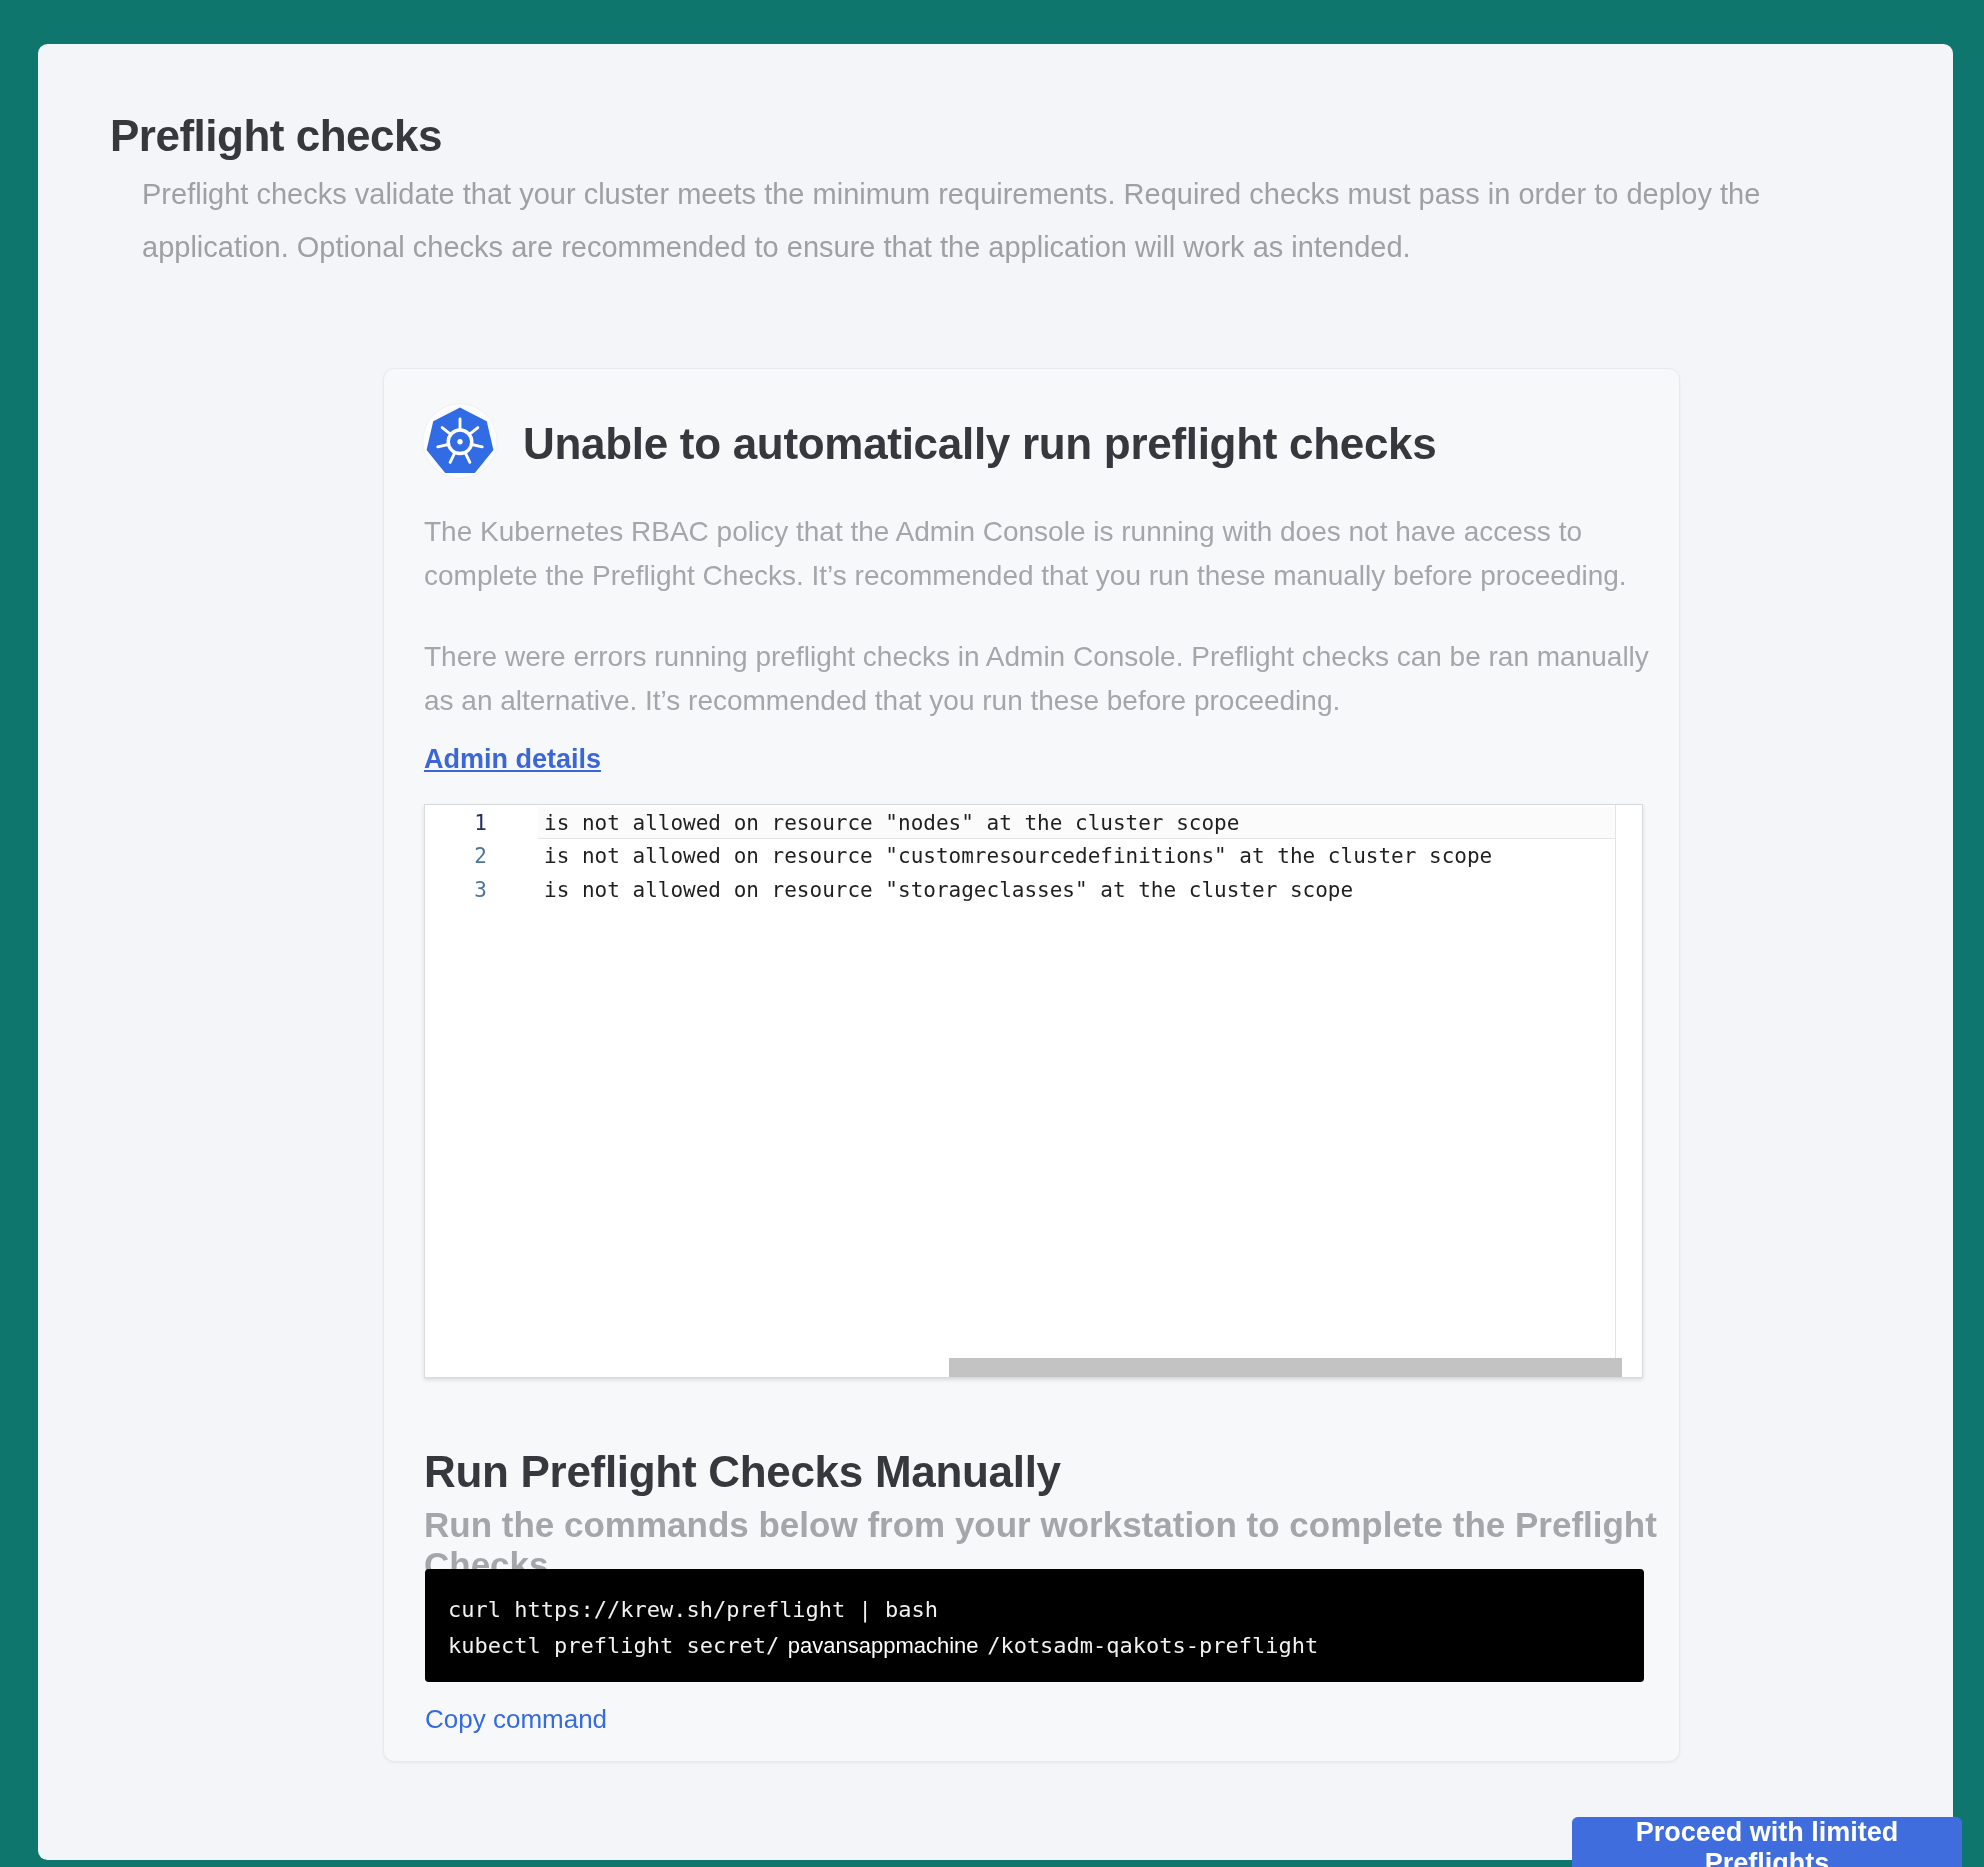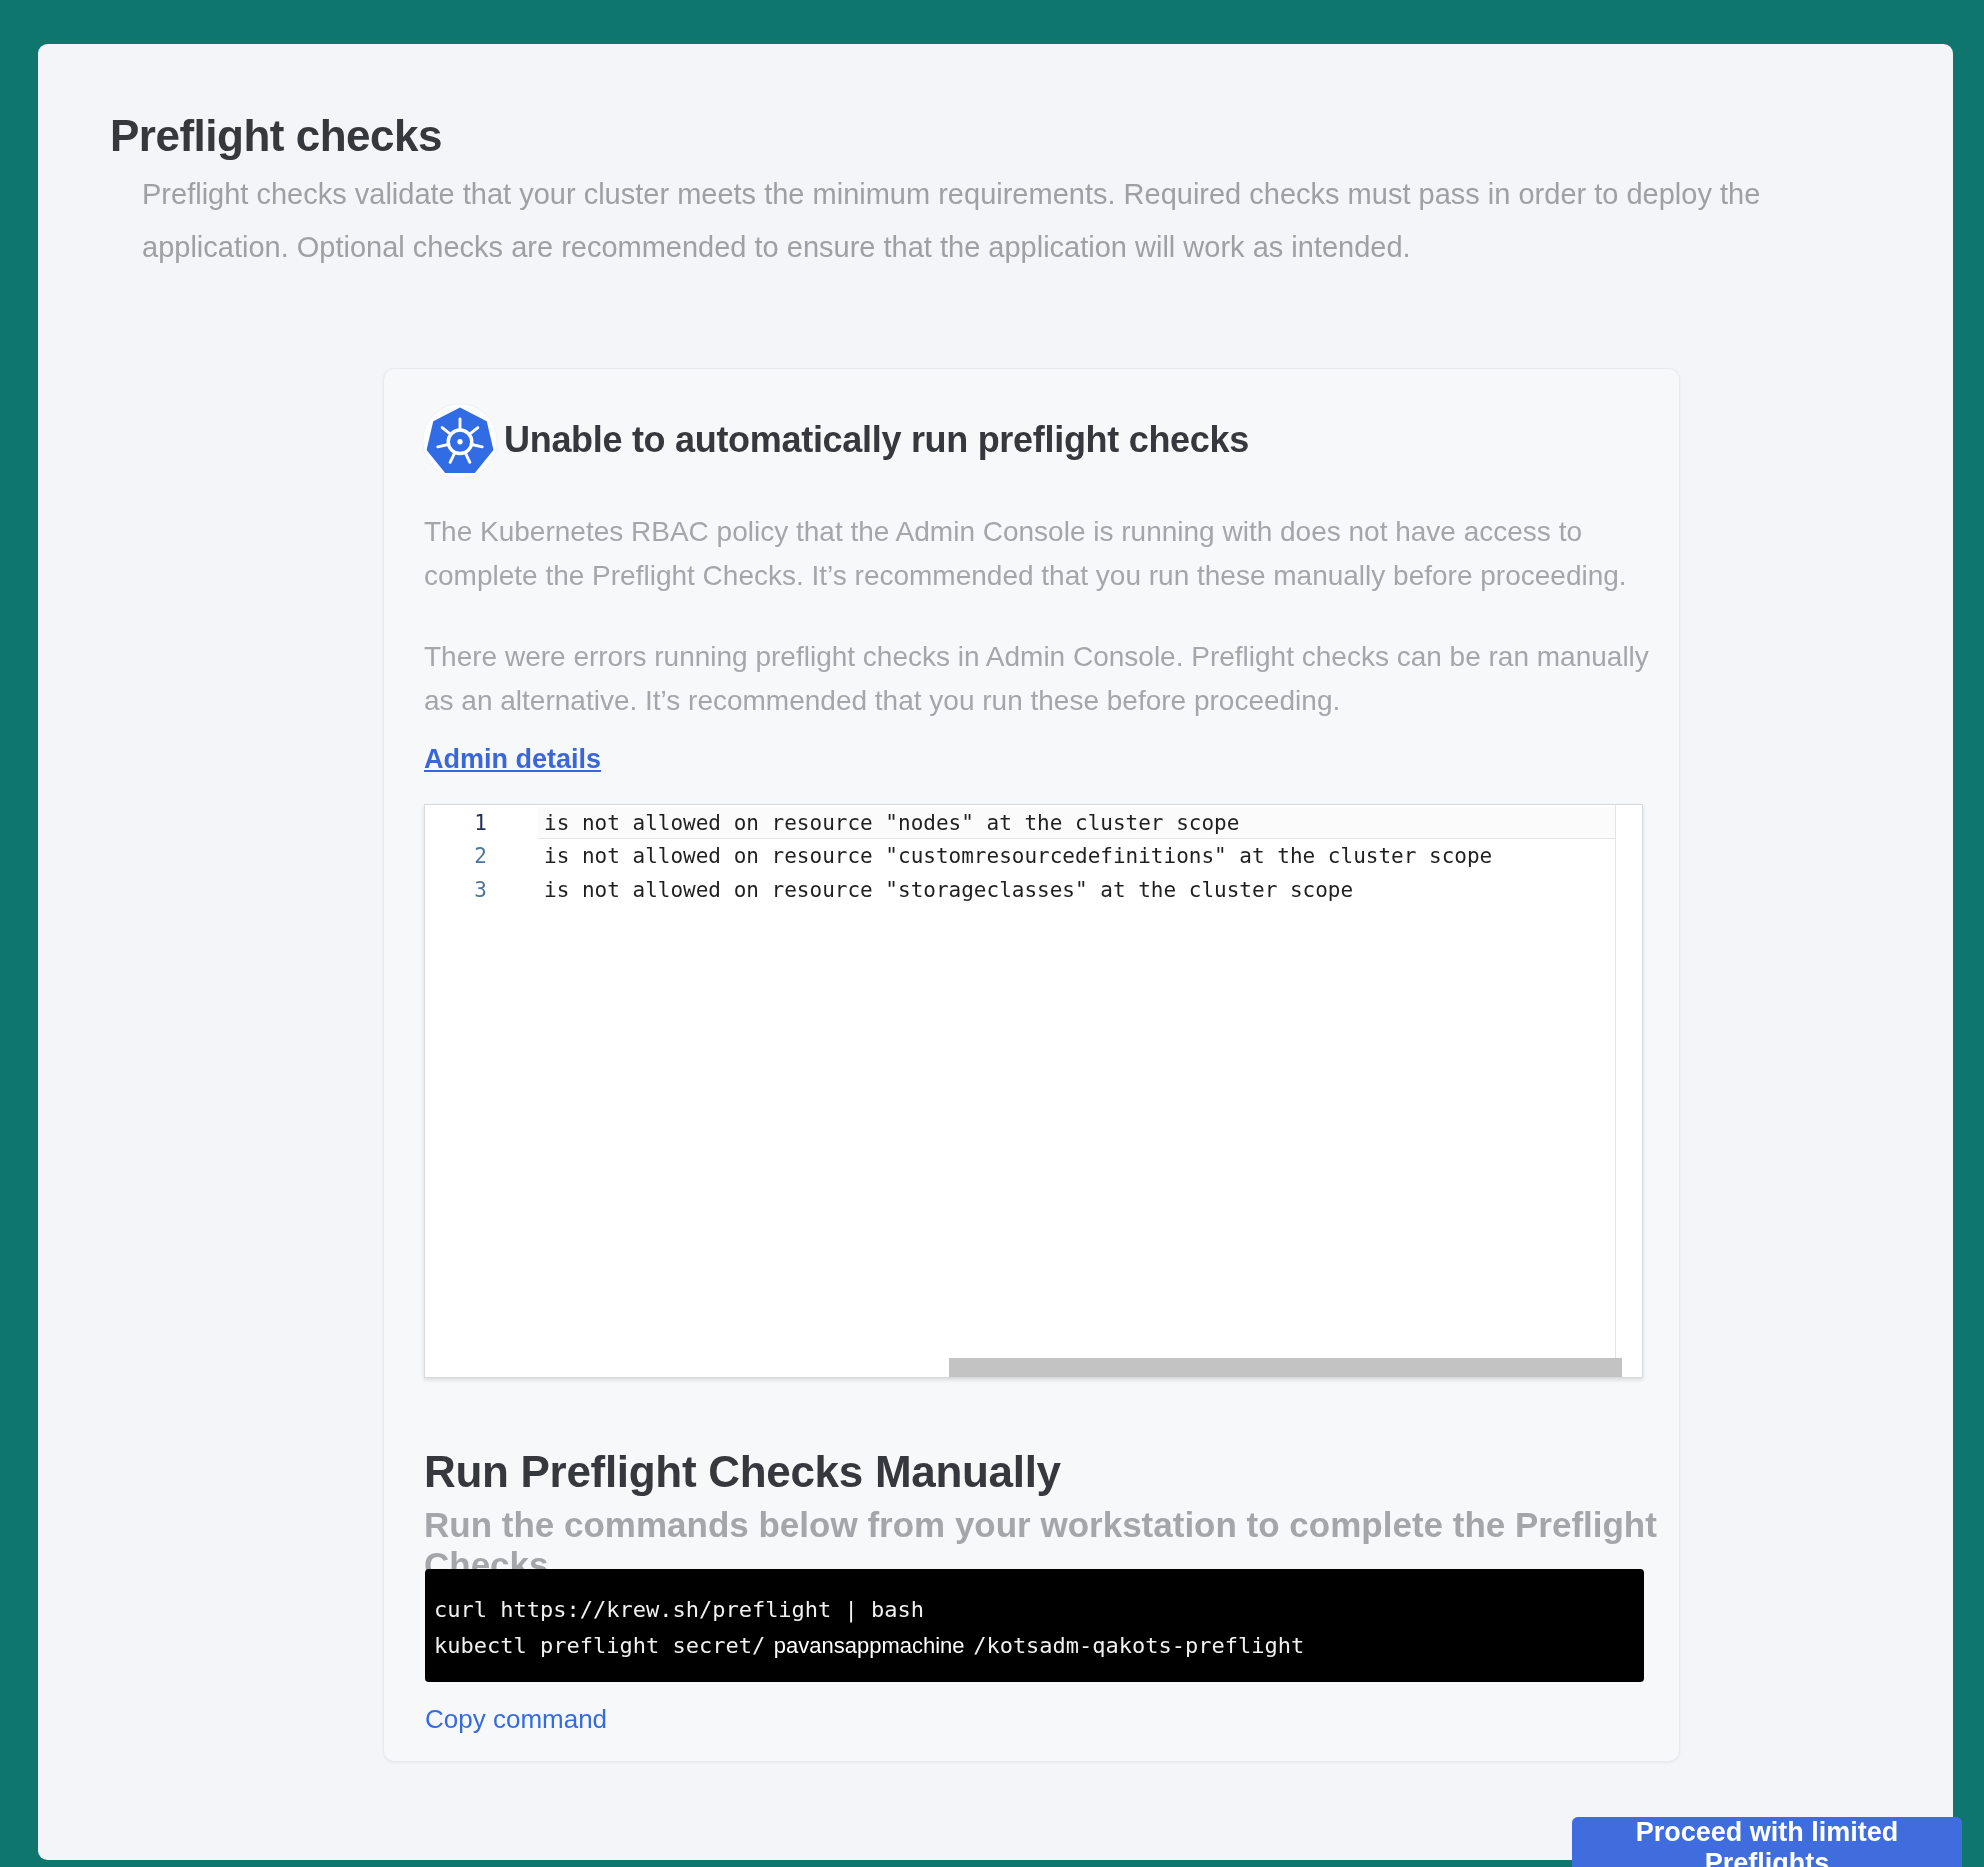--- a/index.html
+++ b/index.html
@@ -14,21 +14,21 @@
                 color:#35383c; letter-spacing:-0.5px; }
   .page-desc  { position:absolute; left:72px; top:124px; width:1692px; font-size:29px;
                 line-height:53px; color:#9da0a4;margin-left:32px; }
 
   .card { position:absolute; left:345px; top:324px; width:1297px; height:1394px;
           background:#f7f8fa; border:1px solid #e6e9ee; border-radius:11.5px;
           box-shadow:0 1px 2.9px rgba(0,0,0,0.05); }
 
   .k8s-icon { position:absolute; left:38px; top:34px; width:76px; height:76px; }
 
-  .card-title { position:absolute; left:120px; top:50px; font-size:36px; font-weight:bold;
+  .card-title { position:absolute; left:139px; top:50px; font-size:44px; font-weight:bold;
                 color:#35383c; letter-spacing:-0.3px; }
 
   .card-p { position:absolute; left:40px; width:1243px; font-size:28px; line-height:44px;
             color:#a4a6aa; }
   .card-p1 { top:141px; }
   .card-p2 { top:266px; }
 
   .hide-details { position:absolute; left:40px; top:375px; font-size:27px; font-weight:600;
                   color:#3a66d8; text-decoration:underline; cursor:pointer; }
 
@@ -45,21 +45,21 @@
   .vscroll { position:absolute; right:0; top:0; bottom:19px; width:27px; background:#ffffff;
              border-left:1px solid #e4e4e4; }
   .hscroll { position:absolute; left:0; right:0; bottom:0; height:19px; background:#ffffff; }
   .hscroll-thumb { position:absolute; left:524px; top:0; width:673px; height:19px; background:#c3c3c3; }
 
   .manual-title { position:absolute; left:40px; top:1078px; font-size:44px; font-weight:bold;
                   color:#35383c; letter-spacing:-0.3px; }
   .manual-desc  { position:absolute; left:40px; top:1136px; font-size:35px; color:#a4a6aa;font-weight:bold; }
 
   .terminal { position:absolute; left:41px; top:1200px; width:1219px; height:113px;
-              background:#000000; border-radius:3.8px; padding:23px 0 0 9px;
+              background:#000000; border-radius:3.8px; padding:23px 0 0 23px;
               font-family:"DejaVu Sans Mono", monospace; font-size:22px; line-height:36px;
               color:#f1f1f1; white-space:pre; }
   .terminal .ns { font-family:"Liberation Sans", sans-serif; font-weight:500; color:#ffffff;
                   margin:0 8.6px; }
 
   .copy-link { position:absolute; left:41px; top:1335px; font-size:26px; font-weight:500;
                color:#366bde; cursor:pointer; }
 
   .proceed-btn { position:absolute; left:1534px; top:1773px; width:390px; height:55px;
                  background:#3f6ddd; border:none; border-radius:5.7px;

